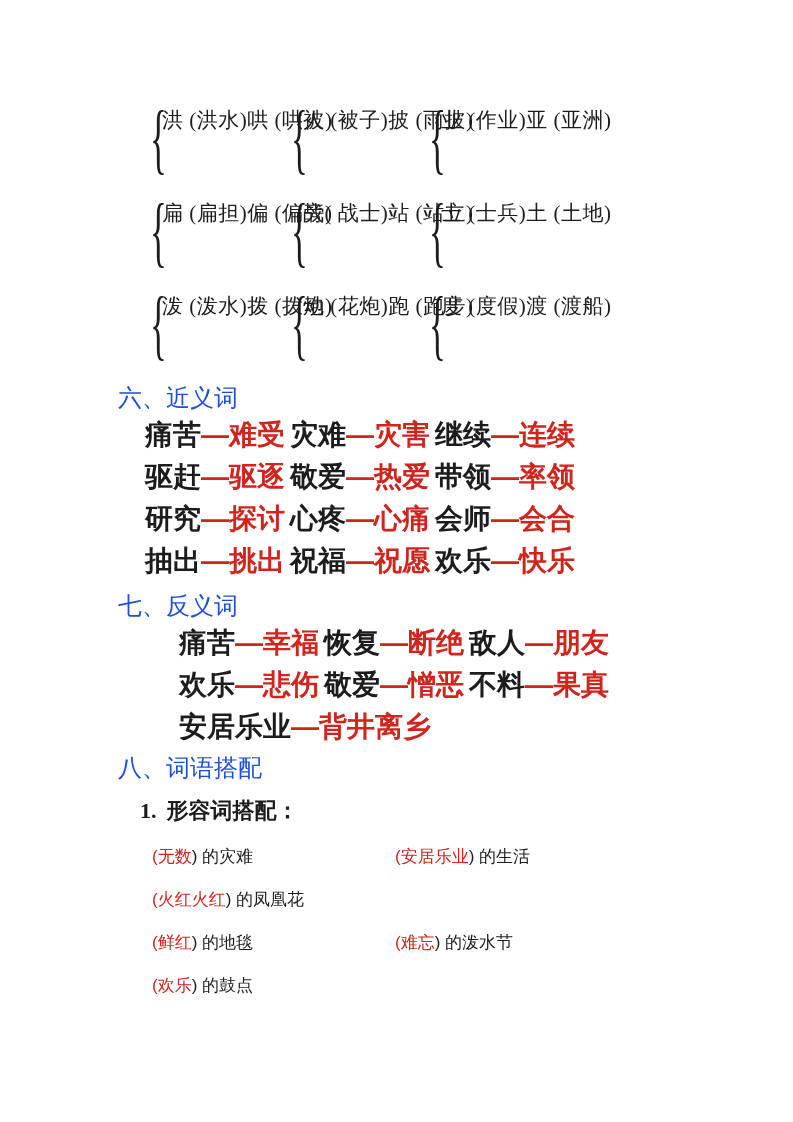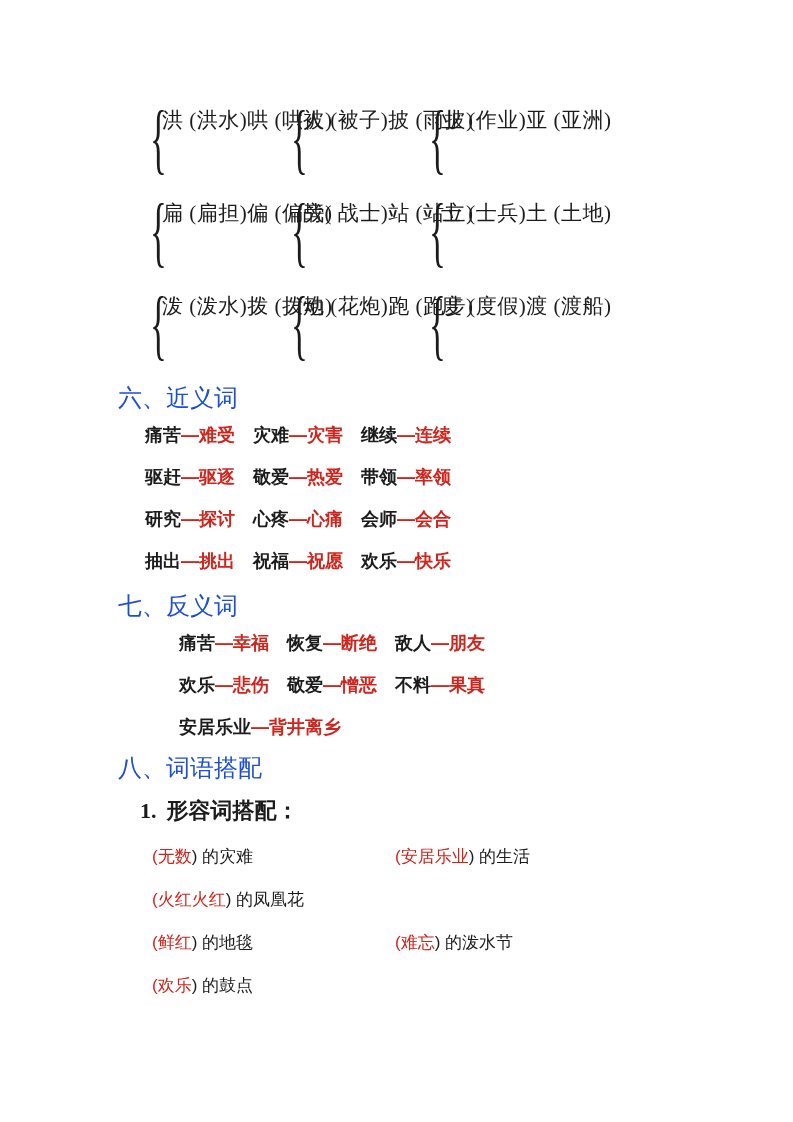--- a/index.html
+++ b/index.html
@@ -57,22 +57,22 @@
   }
   #h-six   { top: 382px; }
   #h-seven { top: 590px; }
   #h-eight { top: 752px; }
   
   .word-rows { position: absolute; left: 145px; }
   #syn-rows { top: 414px; }
   #ant-rows { top: 622px; margin-left: 34px; }
   .word-row {
     display: flex;
-    gap: 18px;
-    font-size: 18px;
+    gap: 5px;
+    font-size: 28px;
     font-weight: 700;
     line-height: 42px;
     height: 42px;
     white-space: nowrap;
   }
   .wp-left  { color: #1c1c1c; }
   .wp-right { color: #d0241c; }
   
   .sub-heading {
     position: absolute;

